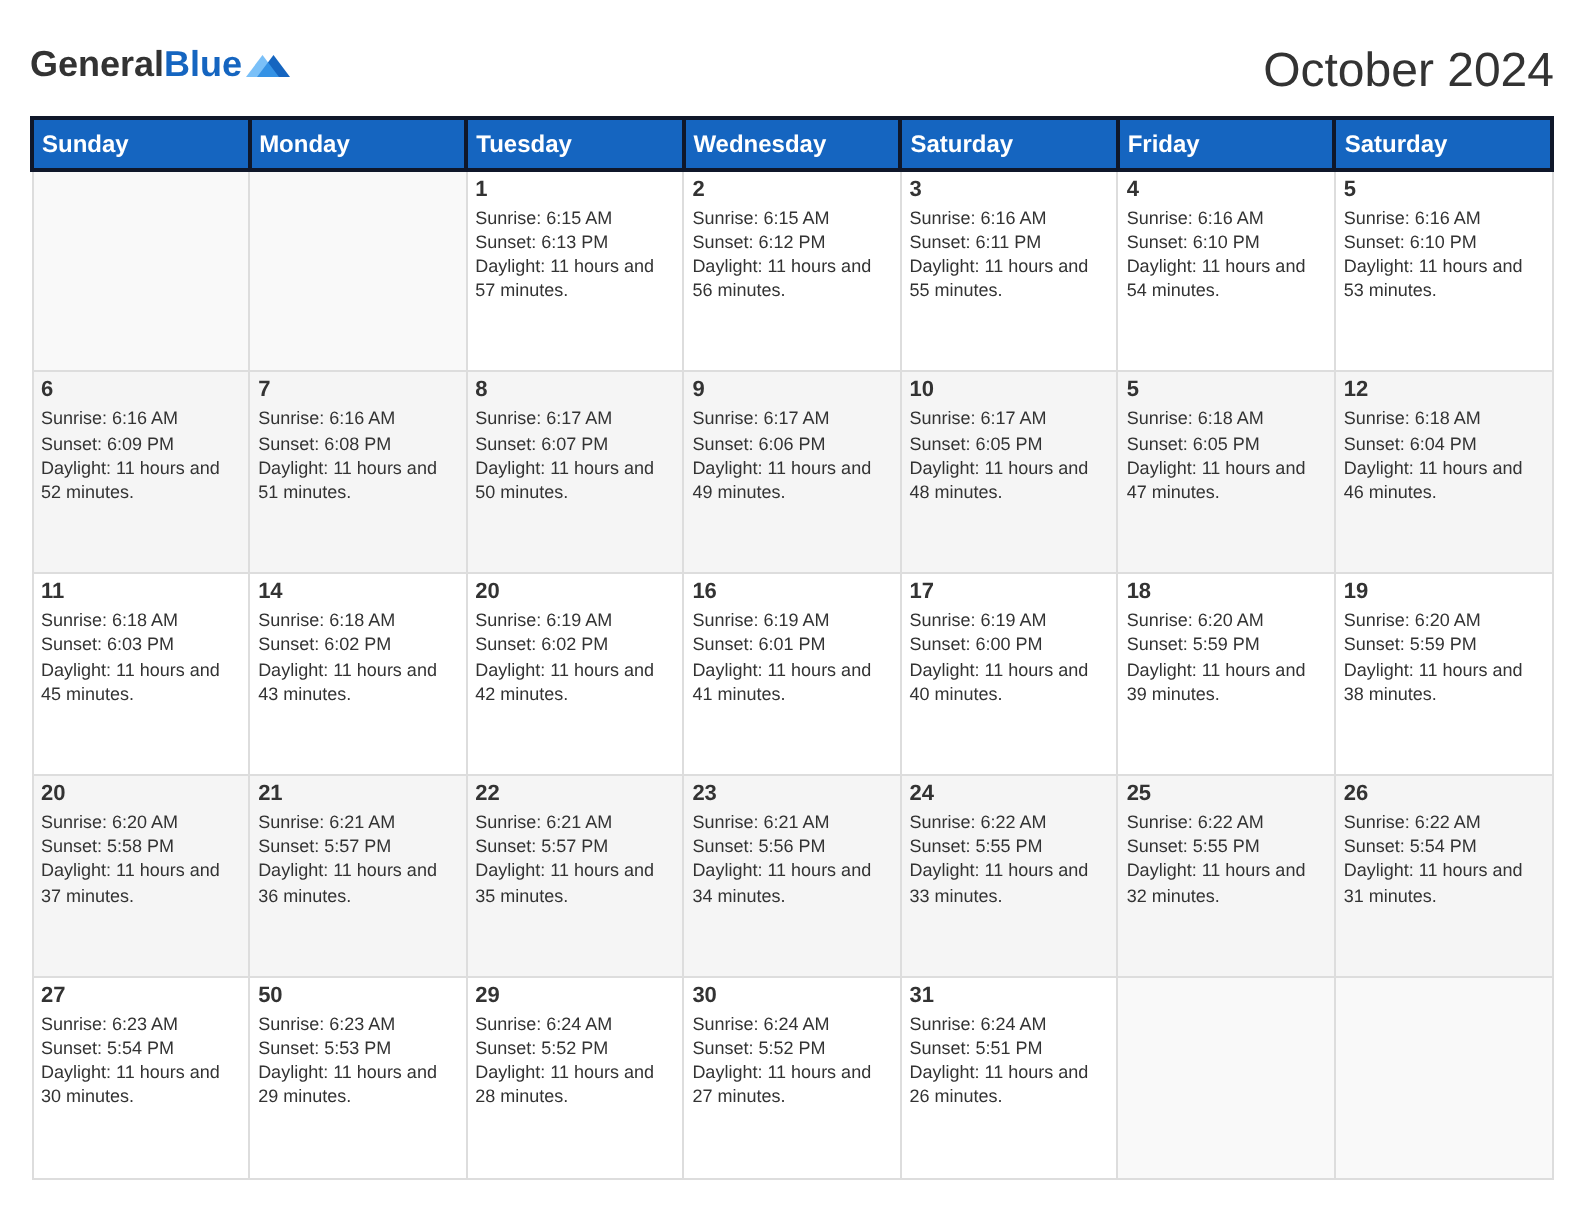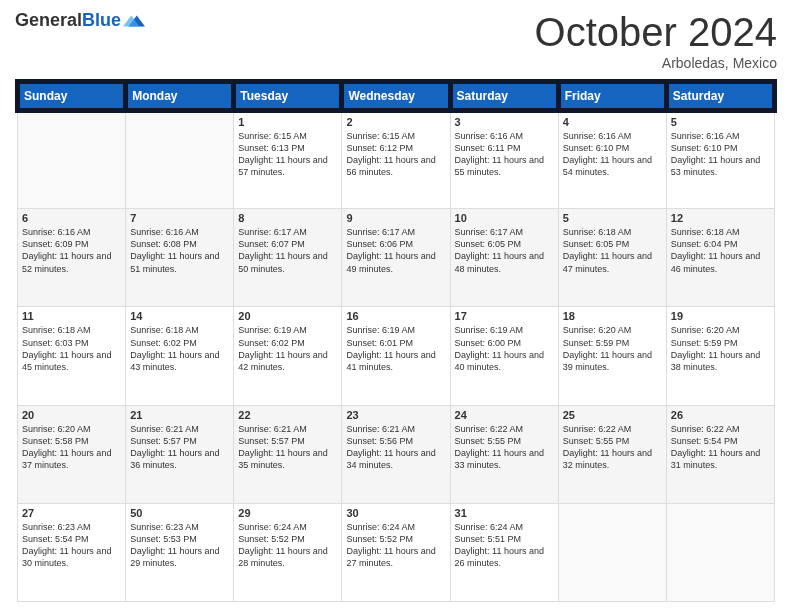--- a/index.html
+++ b/index.html
@@ -6,21 +6,21 @@
     body {
       font-family: Arial, sans-serif;
       background: #fff;
       width: 792px;
       height: 612px;
       overflow: hidden;
     }
     .page {
       width: 792px;
       height: 612px;
-      padding: 10px 15px;
+      padding: 22px 15px;
       display: flex;
       flex-direction: column;
     }
     .header {
       display: flex;
       justify-content: space-between;
       align-items: flex-start;
       margin-bottom: 8px;
     }
     .logo {
@@ -37,42 +37,42 @@
     .logo-text .blue { color: #1565c0; }
     .logo-icon {
       width: 22px;
       height: 22px;
       margin-left: 2px;
     }
     .title-block {
       text-align: right;
     }
     .month-title {
-      font-size: 40px;
+      font-size: 24px;
       color: #333;
       font-weight: normal;
     }
     .subtitle {
       font-size: 14px;
       color: #555;
     }
     .calendar {
       flex: 1;
       border: 1px solid #ccc;
       border-collapse: collapse;
       width: 100%;
       table-layout: fixed;
     }
     .calendar th {
       background: #1565c0;
       color: #fff;
       font-size: 12px;
       font-weight: bold;
       padding: 5px 4px;
-      border: 5px solid #0f172a;
+      border: 2px solid #0f172a;
       text-align: left;
     }
     .calendar td {
       border: 1px solid #ddd;
       vertical-align: top;
       padding: 3px 4px;
       font-size: 9.5px;
       color: #333;
       height: 88px;
     }
@@ -110,21 +110,20 @@
           </span>
           <svg class="logo-icon" viewBox="0 0 40 40" xmlns="http://www.w3.org/2000/svg">
             <polygon points="10,30 25,10 40,30" fill="#1565c0"></polygon>
             <polygon points="0,30 15,10 30,30" fill="#42a5f5" opacity="0.7"></polygon>
           </svg>
         </div>
       </div>
     </div>
     <div class="title-block">
       <div class="month-title">October 2024</div>
-      <div class="subtitle">Arboledas, Mexico</div>
     </div>
   </div>
 
   <table class="calendar">
     <thead>
       <tr>
       <th>Sunday</th>
           <th>Monday</th>
           <th>Tuesday</th>
           <th>Wednesday</th>

